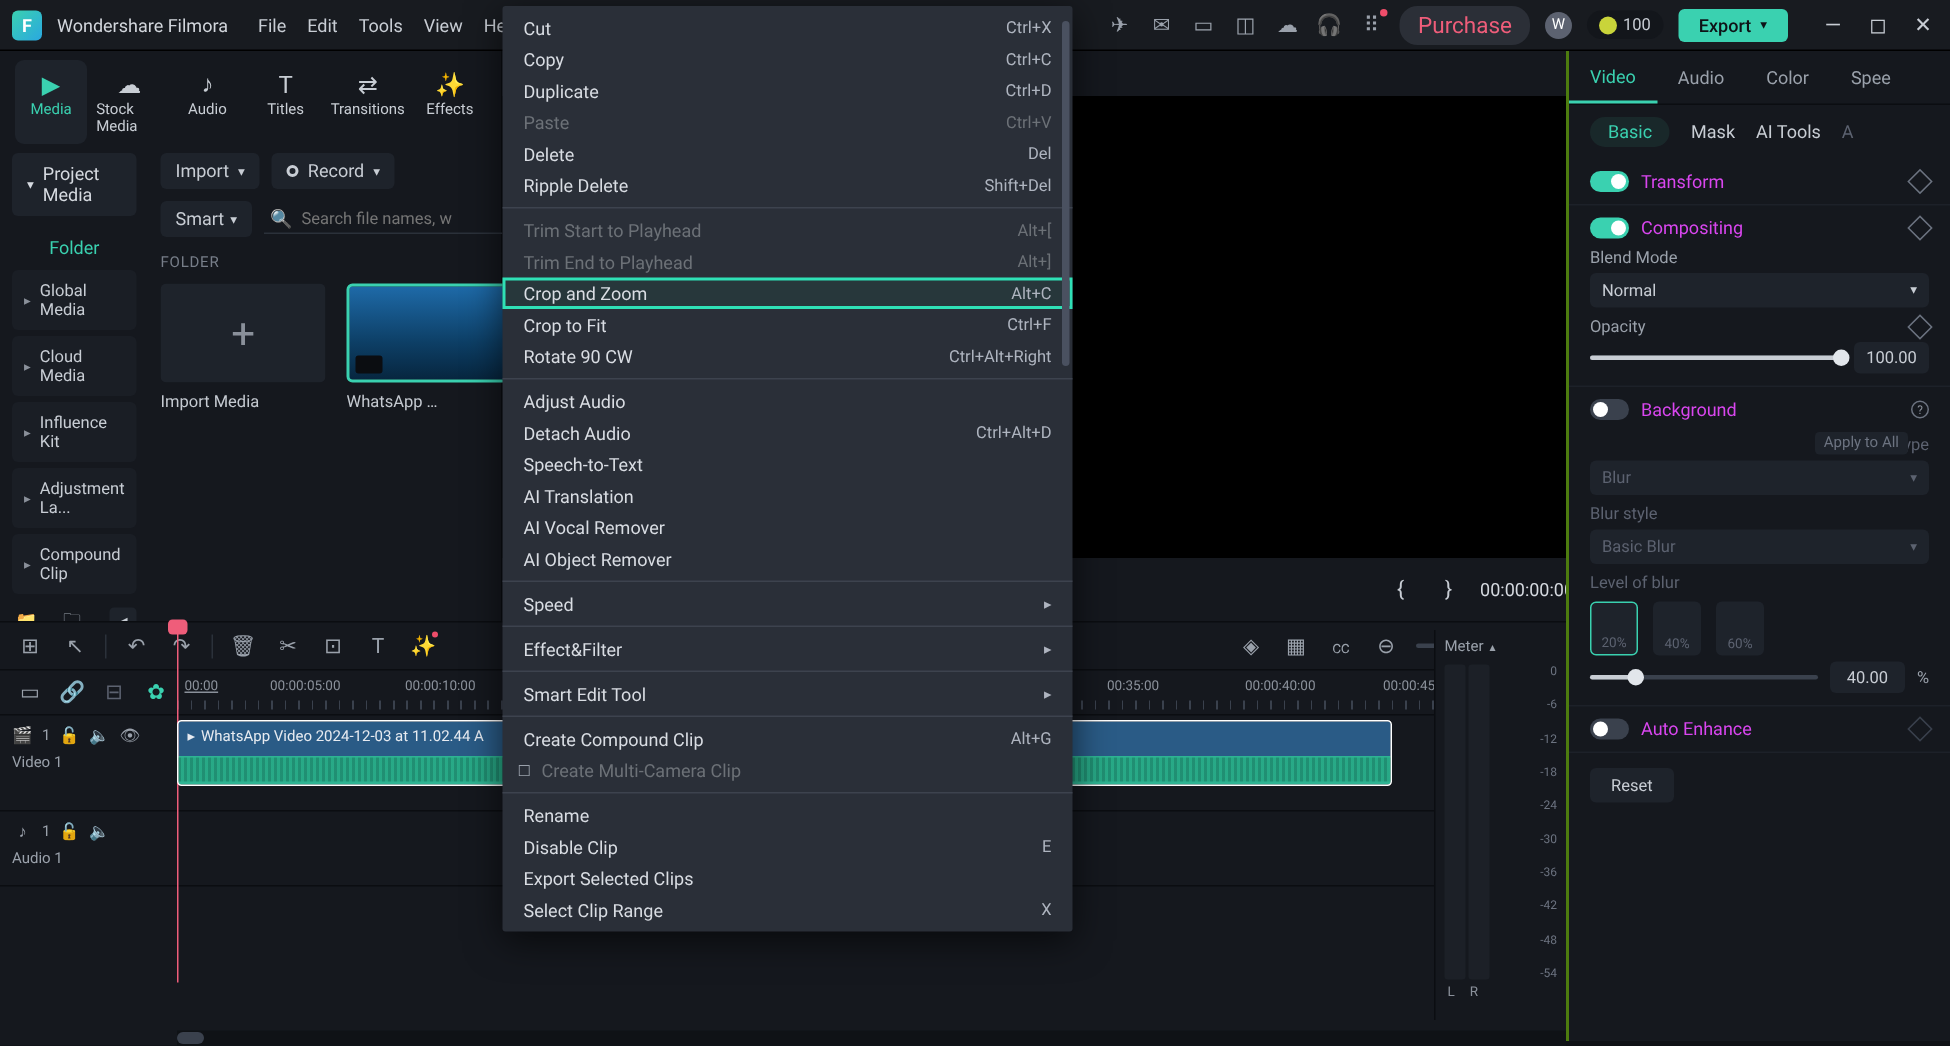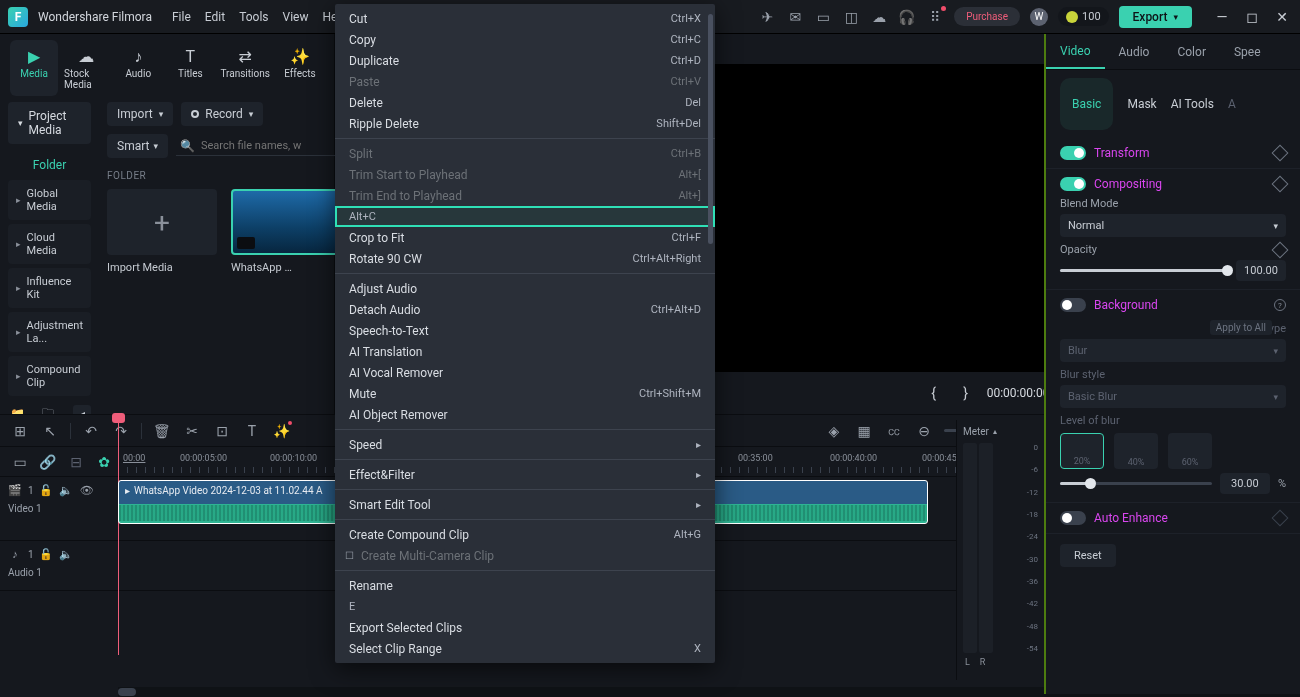--- a/index.html
+++ b/index.html
@@ -9,21 +9,21 @@
 .titlebar { height: 34px; background: #181b20; display: flex; align-items: center; padding: 0 8px; gap: 10px; border-bottom: 1px solid #000; }
 .logo { width: 20px; height: 20px; border-radius: 4px; background: linear-gradient(135deg,#3ad1b0,#2aa8e0); display: flex; align-items: center; justify-content: center; font-weight: bold; color: #fff; }
 .app-title { font-size: 12px; color: #d2d6dc; margin-right: 10px; }
 .menu { display: flex; gap: 14px; font-size: 12px; color: #c8cdd4; }
 .menu-item { cursor: pointer; }
 .titlebar-spacer { flex: 1; }
 .tb-icons { display: flex; gap: 10px; align-items: center; }
 .tb-icon { width: 18px; height: 18px; color: #9aa1ab; display: flex; align-items: center; justify-content: center; cursor: pointer; font-size: 14px; }
 .tb-icon.dot { position: relative; }
 .tb-icon.dot::after { content: ""; position: absolute; top: -2px; right: -2px; width: 5px; height: 5px; background: #ef4d6a; border-radius: 50%; }
-.purchase-btn { background: #2b2f37; color: #ef5d7a; border-radius: 12px; padding: 4px 12px; font-size: 10px; cursor: pointer; }
+.purchase-btn { background: #2b2f37; color: #ef5d7a; border-radius: 12px; padding: 4px 12px; font-size: 15px; cursor: pointer; }
 .avatar { width: 18px; height: 18px; border-radius: 50%; background: #5c6270; color: #fff; font-size: 10px; display:flex;align-items:center;justify-content:center; }
 .coin { background: #13161b; border-radius: 10px; padding: 3px 8px; display: flex; align-items: center; gap: 4px; font-size: 11px; }
 .coin-icon { width: 12px; height: 12px; border-radius: 50%; background: #c9d43a; }
 .export-btn { background: #3ad1b0; color: #0e1317; border-radius: 4px; padding: 4px 14px; font-size: 12px; display: flex; align-items: center; gap: 6px; cursor: pointer; font-weight: 500; }
 .win-controls { display: flex; gap: 10px; margin-left: 10px; }
 .win-btn { width: 20px; height: 20px; display: flex; align-items: center; justify-content: center; color: #c8cdd4; cursor: pointer; font-size: 14px; }
 
 
 .main { display: flex; height: 380px; }
 .left-panel { width: 335px; background: #15181e; display: flex; flex-direction: column; border-right: 1px solid #0b0d11; }
@@ -71,21 +71,21 @@
 .time-display { font-size: 12px; color: #d6dae0; display:flex;gap:6px;align-items:center;}
 .time-sep{color:#6c7380;}
 .pc-icon { width: 22px; height: 22px; display: flex; align-items: center; justify-content: center; cursor: pointer; color: #c8cdd4; font-size: 14px;}
 
 
 .props { width: 256px; background: #15181e; display: flex; flex-direction: column; height: 660px; position: absolute; top: 34px; right: 0; border-left: 2px solid #4d7c0f;}
 .props-tabs { display: flex; height: 36px; border-bottom: 1px solid #0b0d11; }
 .props-tab { padding: 0 14px; display: flex; align-items: center; cursor: pointer; font-size: 12px; color: #9aa1ab; }
 .props-tab.active { color: #3ad1b0; border-bottom: 2px solid #3ad1b0; }
 .props-subtabs { display: flex; gap: 14px; padding: 8px 14px; font-size: 12px; align-items:center;}
-.sub-pill { background: #2b6b5a33; color: #3ad1b0; border-radius: 10px; padding: 19px 12px; cursor: pointer; }
+.sub-pill { background: #2b6b5a33; color: #3ad1b0; border-radius: 10px; padding: 3px 12px; cursor: pointer; }
 .sub-item { color: #c8cdd4; cursor: pointer; }
 .sub-item.dim{color:#5c6270;}
 .section { padding: 8px 14px; border-bottom: 1px solid #1d2129; }
 .sec-row { display: flex; align-items: center; gap: 8px; }
 .toggle { width: 26px; height: 14px; border-radius: 7px; background: #3ad1b0; position: relative; cursor: pointer; flex-shrink:0;}
 .toggle::after { content: ""; position: absolute; right: 2px; top: 2px; width: 10px; height: 10px; border-radius: 50%; background: #fff; }
 .toggle.off { background: #3a414d; }
 .toggle.off::after { left: 2px; right: auto; }
 .sec-title { font-size: 12px; color: #d946ef; flex: 1; }
 .diamond { width: 12px; height: 12px; border: 1px solid #6c7380; transform: rotate(45deg); cursor: pointer;}
@@ -94,21 +94,21 @@
 .select-box { background: #1e232b; border-radius: 4px; padding: 5px 8px; font-size: 11px; cursor: pointer; display:flex;justify-content:space-between;align-items:center;}
 .select-box.disabled{color:#5c6270;}
 .slider-row { display: flex; align-items: center; gap: 8px; margin-top: 4px;}
 .slider { flex: 1; height: 3px; background: #3a414d; border-radius: 2px; position: relative; cursor:pointer;}
 .slider-fill { height: 100%; background: #c8cdd4; border-radius: 2px; }
 .slider-thumb { position: absolute; top: -4px; width: 11px; height: 11px; border-radius: 50%; background: #e2e6eb; }
 .num-box { background: #1e232b; border-radius: 4px; padding: 4px 8px; font-size: 11px; min-width: 50px; text-align: center;}
 .info-icn{width:12px;height:12px;border:1px solid #6c7380;border-radius:50%;font-size:8px;display:flex;align-items:center;justify-content:center;color:#8a909a;}
 .apply-all { position:absolute; right:14px; font-size: 10px; color: #6c7380; background:#1e232b; padding:2px 6px; border-radius:3px; cursor:pointer;}
 .blur-thumbs{display:flex;gap:10px;margin-top:6px;}
-.blur-th{width:44px;height:36px;border-radius:4px;background:#1e232b;display:flex;flex-direction:column;align-items:center;justify-content:flex-end;font-size:9px;color:#5c6270;padding-bottom:2px;}
+.blur-th{width:32px;height:36px;border-radius:4px;background:#1e232b;display:flex;flex-direction:column;align-items:center;justify-content:flex-end;font-size:9px;color:#5c6270;padding-bottom:2px;}
 .blur-th.sel{border:1px solid #3ad1b0;}
 .reset-btn{background:#1e232b;border-radius:4px;padding:5px 14px;font-size:11px;cursor:pointer;margin:10px 14px;align-self:flex-start;}
 
 
 .timeline { position:absolute; top:414px; left:0; width:1044px; height:283px; background:#15181e; border-top:1px solid #0b0d11;}
 .tl-toolbar { height:32px; display:flex; align-items:center; padding:0 10px; gap:10px; border-bottom:1px solid #0b0d11;}
 .tl-icon { width:20px;height:20px;display:flex;align-items:center;justify-content:center;cursor:pointer;color:#9aa1ab;font-size:14px;}
 .tl-sep{width:1px;height:16px;background:#2b313a;}
 .tl-icon.red-dot{position:relative;}
 .tl-icon.red-dot::after{content:"";position:absolute;top:0;right:0;width:4px;height:4px;background:#ef4d6a;border-radius:50%;}
@@ -396,21 +396,21 @@
     <div class="blur-thumbs" id="blur-thumbs">
         <div class="blur-th sel">20%</div>
         <div class="blur-th">40%</div>
         <div class="blur-th">60%</div>
       </div>
     <div class="slider-row">
       <div class="slider">
           <div class="slider-fill" style="width:20%"></div>
           <div class="slider-thumb" style="left:calc(20% - 5px)"></div>
         </div>
-      <div class="num-box">30.00</div>
+      <div class="num-box">40.00</div>
       <span style="font-size:11px;color:#9aa1ab">%</span>
     </div>
   </div>
   <div class="section">
     <div class="sec-row">
         <div class="toggle off"></div>
         <div class="sec-title">Auto Enhance</div>
         <div class="diamond dim"></div>
       </div>
   </div>
@@ -544,32 +544,29 @@
     <div class="cm-item">
       <span class="cm-label">Delete</span>
       <span class="cm-sc">Del</span>
     </div>
     <div class="cm-item">
       <span class="cm-label">Ripple Delete</span>
       <span class="cm-sc">Shift+Del</span>
     </div>
     <div class="cm-sep"></div>
     <div class="cm-item disabled">
-      <span class="cm-label">Split</span>
-      <span class="cm-sc">Ctrl+B</span>
-    </div>
-    <div class="cm-item disabled">
       <span class="cm-label">Trim Start to Playhead</span>
       <span class="cm-sc">Alt+[</span>
     </div>
     <div class="cm-item disabled">
       <span class="cm-label">Trim End to Playhead</span>
       <span class="cm-sc">Alt+]</span>
     </div>
     <div class="cm-item highlight">
+      <span class="cm-label">Crop and Zoom</span>
       <span class="cm-sc">Alt+C</span>
     </div>
     <div class="cm-item">
       <span class="cm-label">Crop to Fit</span>
       <span class="cm-sc">Ctrl+F</span>
     </div>
     <div class="cm-item">
       <span class="cm-label">Rotate 90 CW</span>
       <span class="cm-sc">Ctrl+Alt+Right</span>
     </div>
@@ -582,24 +579,20 @@
       <span class="cm-sc">Ctrl+Alt+D</span>
     </div>
     <div class="cm-item">
       <span class="cm-label">Speech-to-Text</span>
     </div>
     <div class="cm-item">
       <span class="cm-label">AI Translation</span>
     </div>
     <div class="cm-item">
       <span class="cm-label">AI Vocal Remover</span>
-    </div>
-    <div class="cm-item">
-      <span class="cm-label">Mute</span>
-      <span class="cm-sc">Ctrl+Shift+M</span>
     </div>
     <div class="cm-item">
       <span class="cm-label">AI Object Remover</span>
     </div>
     <div class="cm-sep"></div>
     <div class="cm-item cm-sub">
       <span class="cm-label">Speed</span>
     </div>
     <div class="cm-sep"></div>
     <div class="cm-item cm-sub">
@@ -616,20 +609,21 @@
     </div>
     <div class="cm-item disabled">
       <span class="cm-check">☐</span>
       <span class="cm-label">Create Multi-Camera Clip</span>
     </div>
     <div class="cm-sep"></div>
     <div class="cm-item">
       <span class="cm-label">Rename</span>
     </div>
     <div class="cm-item">
+      <span class="cm-label">Disable Clip</span>
       <span class="cm-sc">E</span>
     </div>
     <div class="cm-item">
       <span class="cm-label">Export Selected Clips</span>
     </div>
     <div class="cm-item">
       <span class="cm-label">Select Clip Range</span>
       <span class="cm-sc">X</span>
     </div>
     <div class="vscroll">

